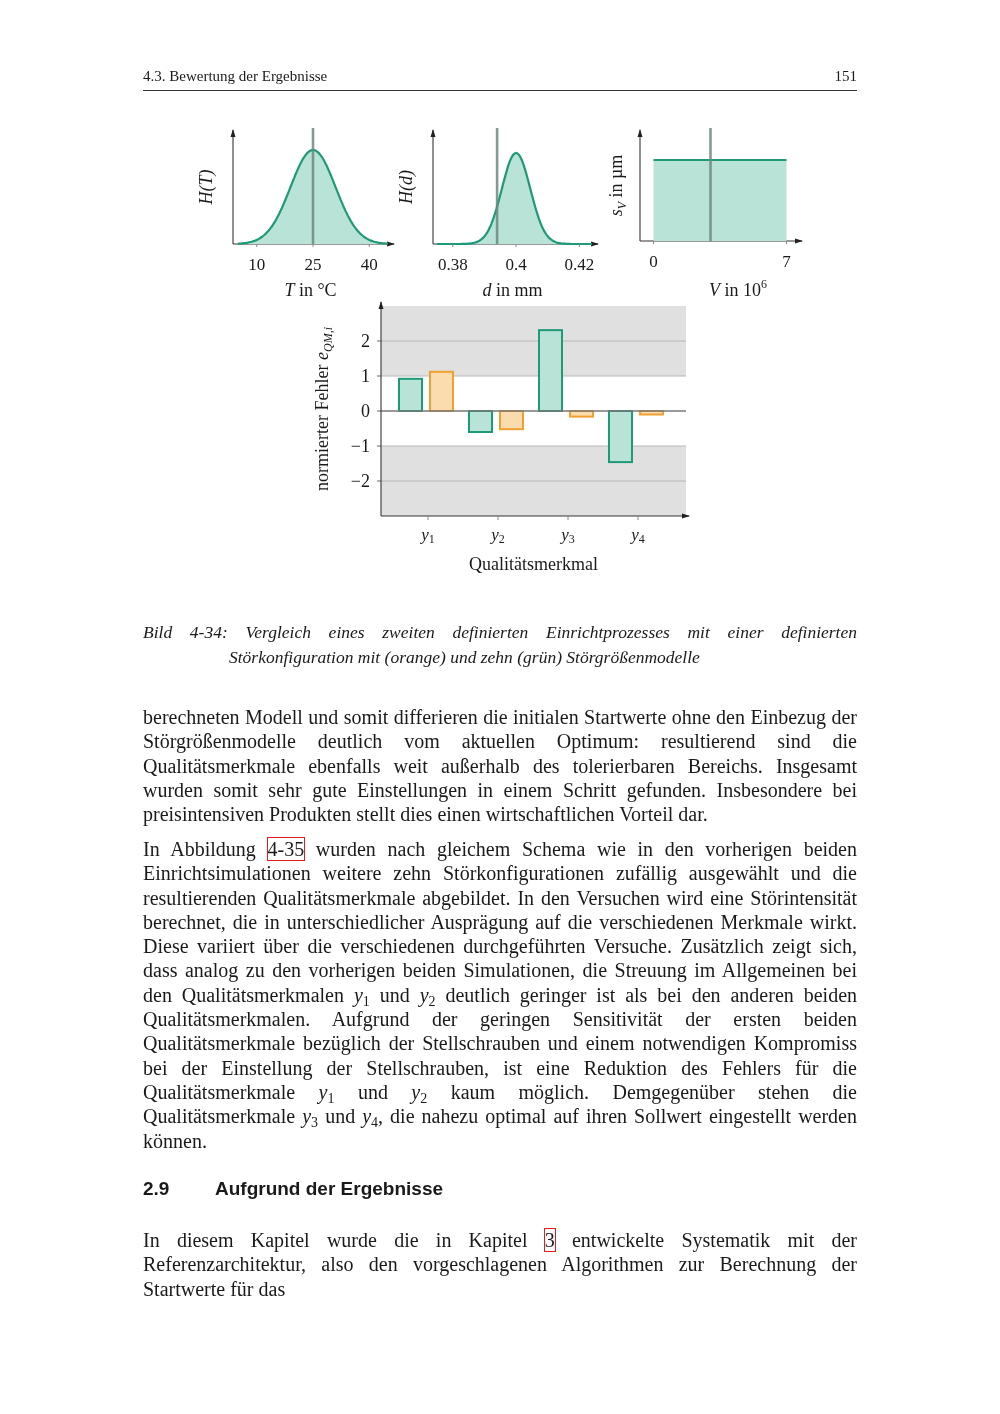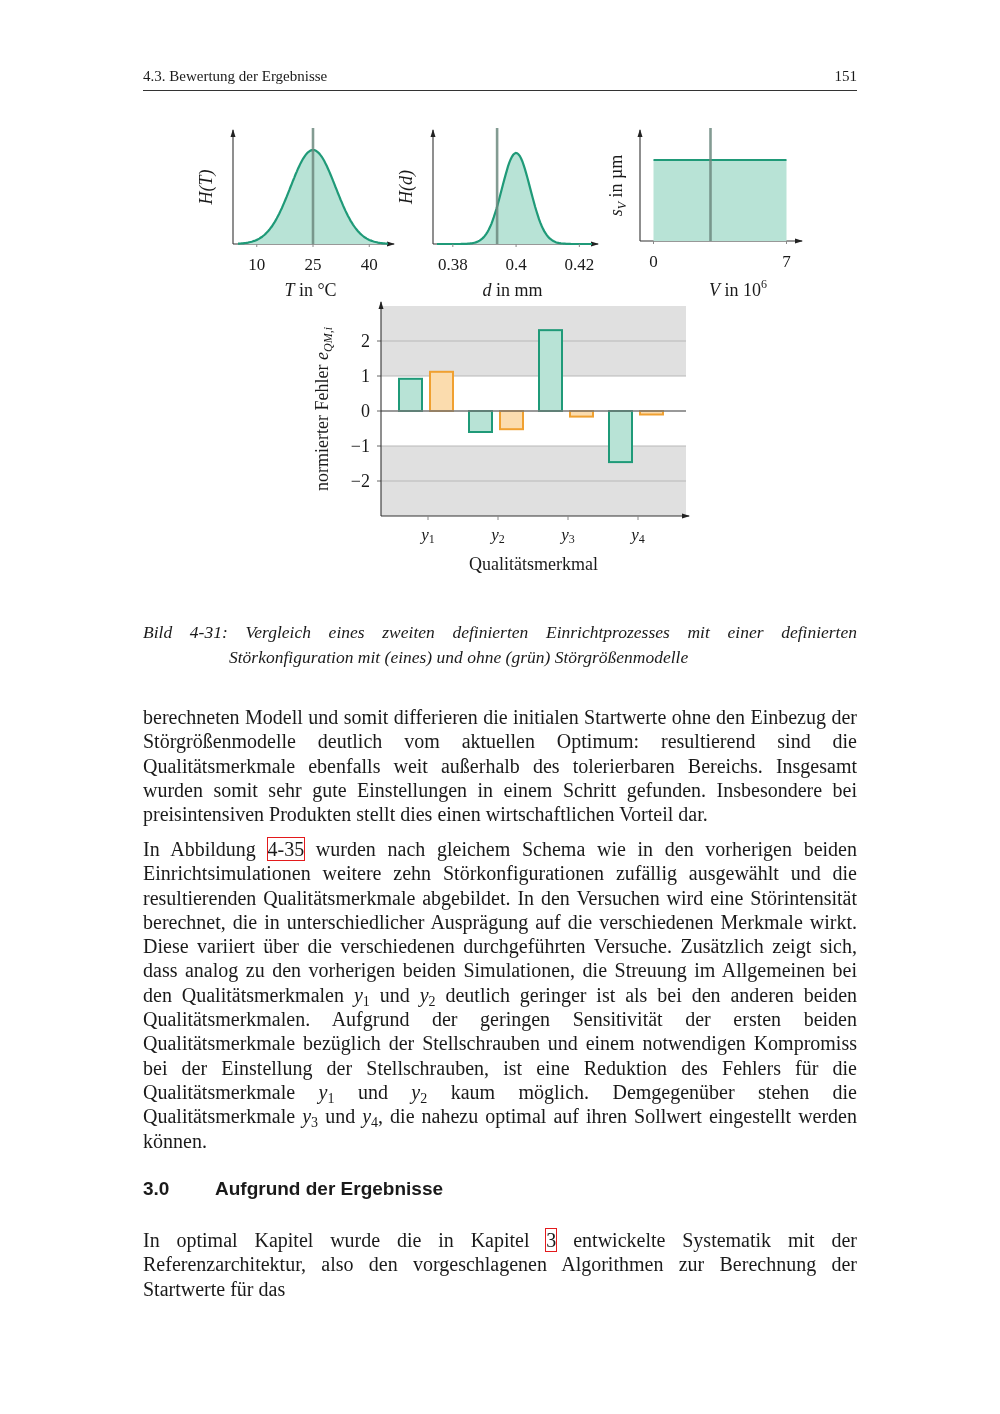--- a/index.html
+++ b/index.html
@@ -118,23 +118,23 @@
       <line x1="568" y1="516" x2="568" y2="520" stroke="#888" stroke-width="1"></line>
       <text x="568" y="540" text-anchor="middle" font-size="17"><tspan font-style="italic">y</tspan><tspan font-size="12" dy="3">3</tspan></text>
       <line x1="638" y1="516" x2="638" y2="520" stroke="#888" stroke-width="1"></line>
       <text x="638" y="540" text-anchor="middle" font-size="17"><tspan font-style="italic">y</tspan><tspan font-size="12" dy="3">4</tspan></text>
       <text x="533.5" y="570" text-anchor="middle" font-size="18">Qualitätsmerkmal</text>
       <text x="0" y="0" text-anchor="middle" font-size="18" transform="translate(328,409) rotate(-90)"><tspan>normierter Fehler </tspan><tspan font-style="italic">e</tspan><tspan font-style="italic" font-size="12" dy="4">QM,i</tspan></text>
     </g>
 </svg>
 
 <div class="caption">
-  <div class="line1"><span>Bild 4-31</span>:&nbsp;<span>Vergleich eines zweiten definierten Einrichtprozesses mit einer definierten</span></div>
-  <div class="line2">Störkonfiguration mit (eines) und ohne (grün) Störgrößenmodelle</div>
+  <div class="line1"><span>Bild 4-34</span>:&nbsp;<span>Vergleich eines zweiten definierten Einrichtprozesses mit einer definierten</span></div>
+  <div class="line2">Störkonfiguration mit (orange) und zehn (grün) Störgrößenmodelle</div>
 </div>
 
 <p class="para" style="top:705px">berechneten Modell und somit differieren die initialen Startwerte ohne den Einbezug der Störgrößenmodelle deutlich vom aktuellen Optimum: resultierend sind die Qualitätsmerkmale ebenfalls weit außerhalb des tolerierbaren Bereichs. Insgesamt wurden somit sehr gute Einstellungen in einem Schritt gefunden. Insbesondere bei preisintensiven Produkten stellt dies einen wirtschaftlichen Vorteil dar.</p>
 
 <p class="para" style="top:837px"><span>In Abbildung </span><span class="ref">4-35</span><span> wurden nach gleichem Schema wie in den vorherigen beiden Einrichtsimulationen weitere zehn Störkonfigurationen zufällig ausgewählt und die resultierenden Qualitätsmerkmale abgebildet. In den Versuchen wird eine Störintensität berechnet, die in unterschiedlicher Ausprägung auf die verschiedenen Merkmale wirkt. Diese variiert über die verschiedenen durchgeführten Versuche. Zusätzlich zeigt sich, dass analog zu den vorherigen beiden Simulationen, die Streuung im Allgemeinen bei den Qualitätsmerkmalen </span><i class="m"><span>y</span></i><sub>1</sub><span> und </span><i class="m"><span>y</span></i><sub>2</sub><span> deutlich geringer ist als bei den anderen beiden Qualitätsmerkmalen. Aufgrund der geringen Sensitivität der ersten beiden Qualitätsmerkmale bezüglich der Stellschrauben und einem notwendigen Kompromiss bei der Einstellung der Stellschrauben, ist eine Reduktion des Fehlers für die Qualitätsmerkmale </span><i class="m"><span>y</span></i><sub>1</sub><span> und </span><i class="m"><span>y</span></i><sub>2</sub><span> kaum möglich. Demgegenüber stehen die Qualitätsmerkmale </span><i class="m"><span>y</span></i><sub>3</sub><span> und </span><i class="m"><span>y</span></i><sub>4</sub><span>, die nahezu optimal auf ihren Sollwert eingestellt werden können.</span></p>
 
-<div class="section-heading"><span class="num">3.0</span><span>Aufgrund der Ergebnisse</span></div>
+<div class="section-heading"><span class="num">2.9</span><span>Aufgrund der Ergebnisse</span></div>
 
-<p class="para" style="top:1228px"><span>In optimal Kapitel wurde die in Kapitel </span><span class="ref">3</span><span> entwickelte Systematik mit der Referenzarchitektur, also den vorgeschlagenen Algorithmen zur Berechnung der Startwerte für das</span></p>
+<p class="para" style="top:1228px"><span>In diesem Kapitel wurde die in Kapitel </span><span class="ref">3</span><span> entwickelte Systematik mit der Referenzarchitektur, also den vorgeschlagenen Algorithmen zur Berechnung der Startwerte für das</span></p>
 
 </body></html>

